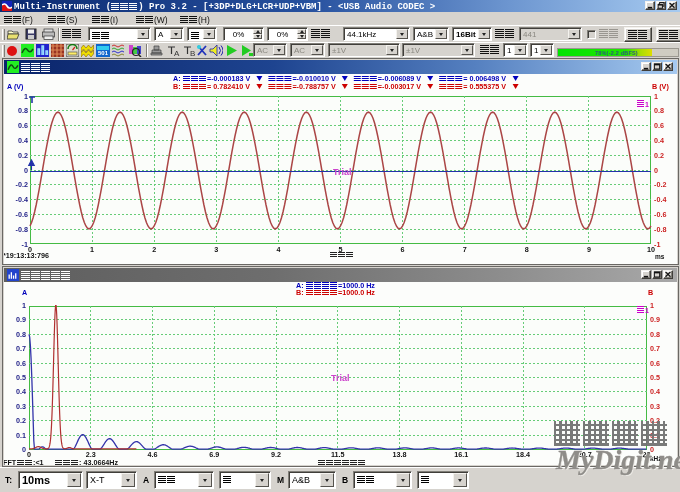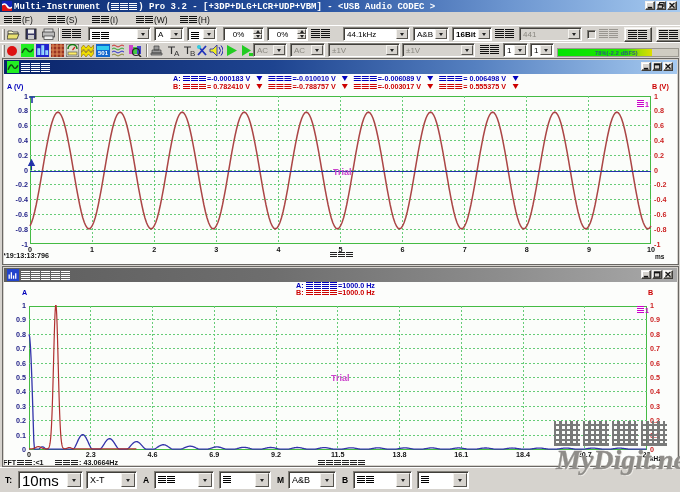--- a/index.html
+++ b/index.html
@@ -499,21 +499,21 @@
       <rect x="314" y="177" width="7" height="7" fill="url(#hp_blk)"></rect>
       <rect x="322" y="177" width="7" height="7" fill="url(#hp_blk)"></rect>
       <rect x="330" y="177" width="7" height="7" fill="url(#hp_blk)"></rect>
       <rect x="338" y="177" width="7" height="7" fill="url(#hp_blk)"></rect>
       <rect x="346" y="177" width="7" height="7" fill="url(#hp_blk)"></rect>
       <rect x="354" y="177" width="7" height="7" fill="url(#hp_blk)"></rect>
     </svg>
     <div class="abs" style="left:0;top:467px;width:680px;height:25px;background:#d6d3ce;border-top:1px solid #fff"></div>
     <span class="lab" style="left:5px;top:475px;font-size:8.5px">T:</span>
     <div class="sunk" style="left:18px;top:471px;width:65px;height:18px;background:#ffffff">
-      <span style="position:absolute;left:3px;top:50%;transform:translateY(-50%);font-size:15px;font-weight:normal;color:#000;white-space:nowrap">10ms</span>
+      <span style="position:absolute;left:3px;top:50%;transform:translateY(-50%);font-size:11px;font-weight:bold;color:#000;white-space:nowrap">10ms</span>
       <span class="dbtn" style="right:1px;top:1px;width:14px;height:14px">
         <b class="da"></b>
       </span>
     </div>
     <div class="sunk" style="left:86px;top:471px;width:51px;height:18px;background:#ffffff">
       <span style="position:absolute;left:3px;top:50%;transform:translateY(-50%);font-size:9px;font-weight:normal;color:#000;white-space:nowrap">X-T</span>
       <span class="dbtn" style="right:1px;top:1px;width:14px;height:14px">
         <b class="da"></b>
       </span>
     </div>

